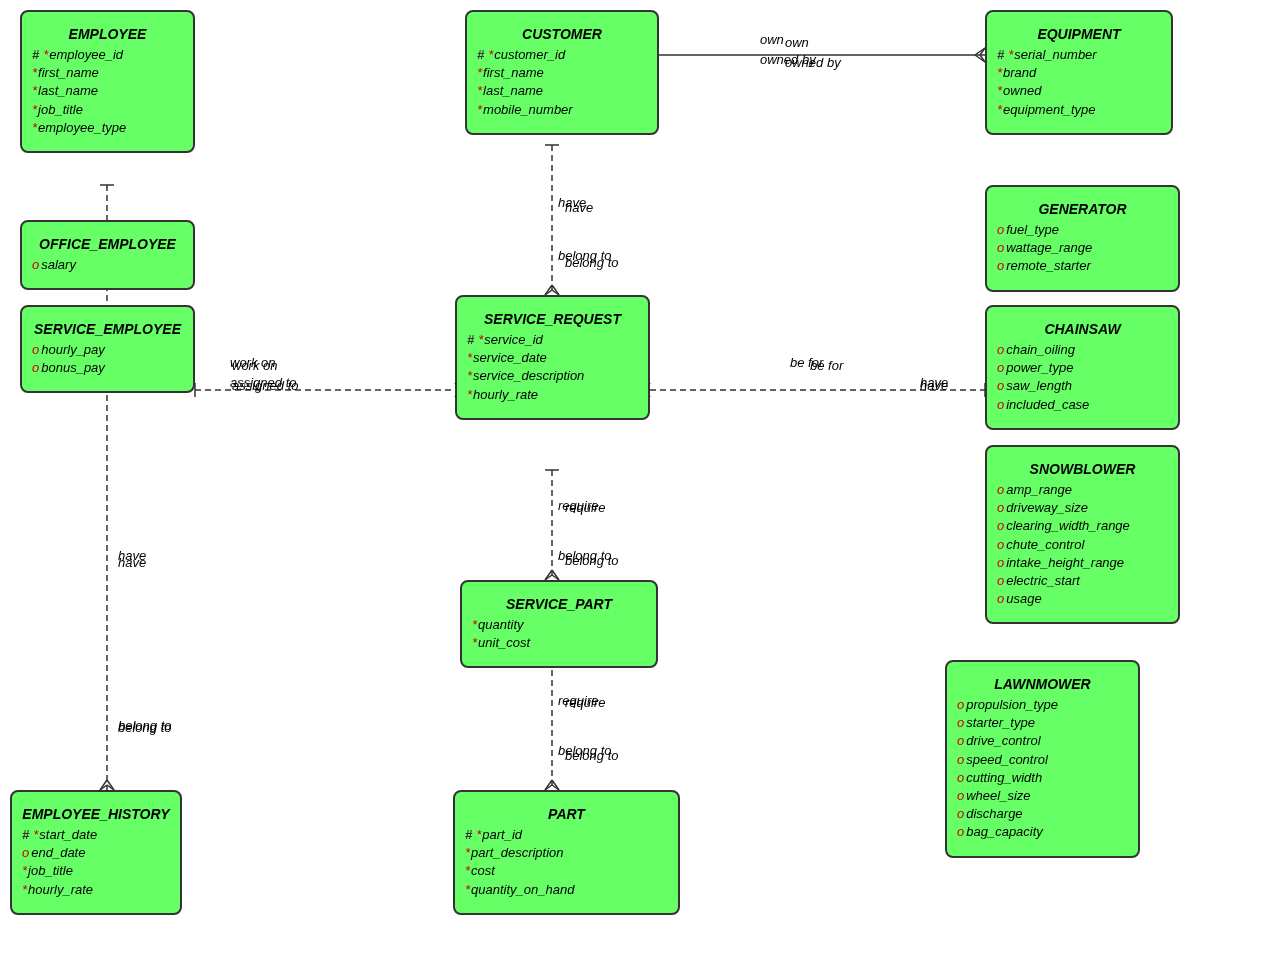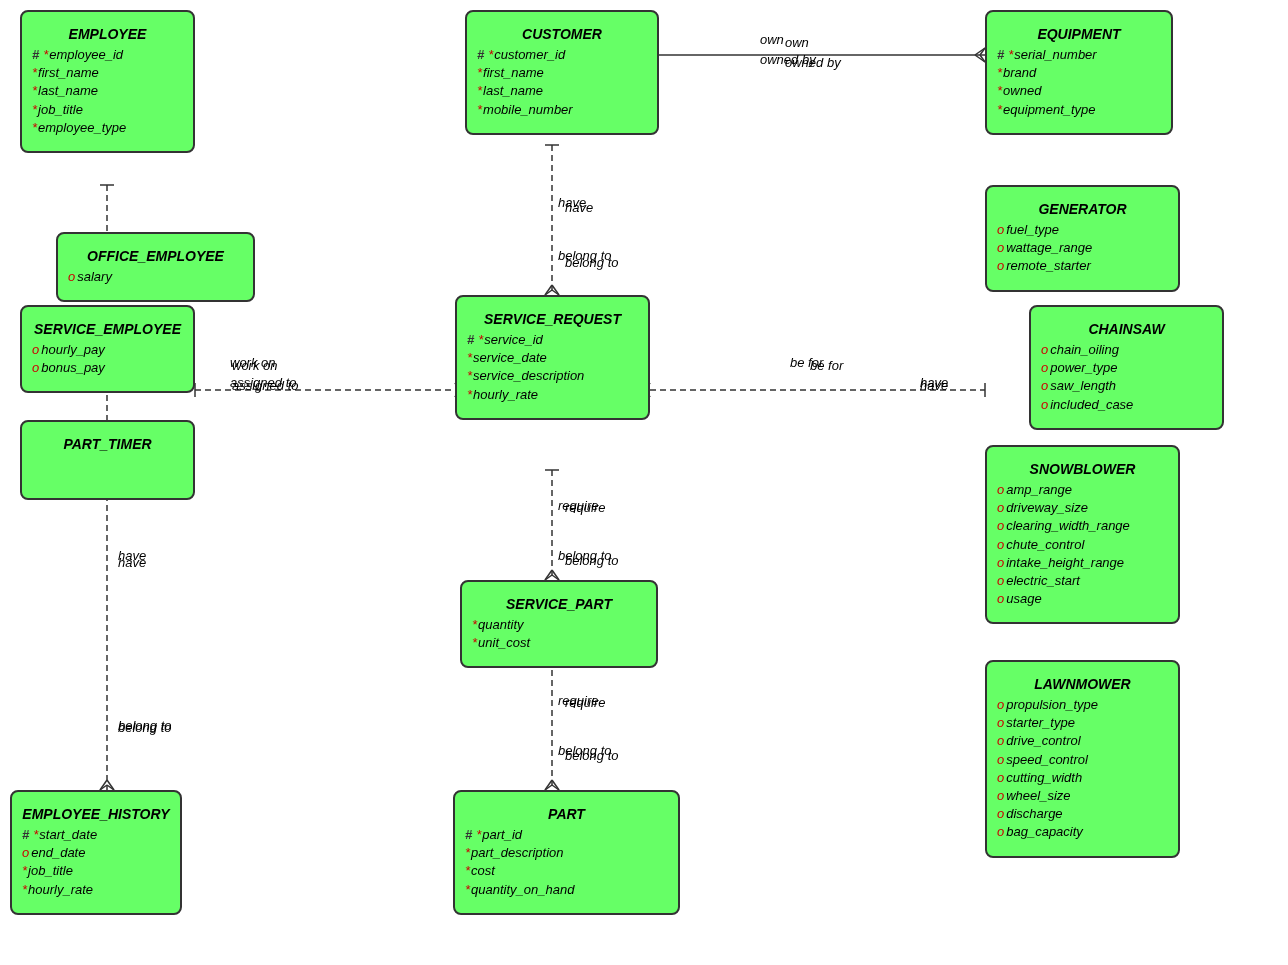--- a/index.html
+++ b/index.html
@@ -173,43 +173,40 @@
     <div class="field">
       <span class="field-star">*</span>
       <span>job_title</span>
     </div>
     <div class="field">
       <span class="field-star">*</span>
       <span>employee_type</span>
     </div>
   </div>
 
-  <div class="entity-box" style="left:20px; top:232px; width:199px;margin-left:36px;">
+  <div class="entity-box" style="left:20px; top:220px; width:175px;">
     <div class="entity-title">OFFICE_EMPLOYEE</div>
     <div class="field">
       <span class="field-o">o</span>
       <span>salary</span>
     </div>
   </div>
 
   <div class="entity-box" style="left:20px; top:305px; width:175px;">
     <div class="entity-title">SERVICE_EMPLOYEE</div>
     <div class="field">
       <span class="field-o">o</span>
       <span>hourly_pay</span>
     </div>
     <div class="field">
       <span class="field-o">o</span>
       <span>bonus_pay</span>
     </div>
   </div>
 
-  <div class="entity-box" style="left:20px; top:420px; width:175px; min-height:80px;">
-    <div class="entity-title">PART_TIMER</div>
-  </div>
 
   <div class="entity-box" style="left:10px; top:790px; width:172px;">
     <div class="entity-title">EMPLOYEE_HISTORY</div>
     <div class="field">
       <span class="field-hash">#</span>
       <span class="field-star">*</span>
       <span>start_date</span>
     </div>
     <div class="field">
       <span class="field-o">o</span>
@@ -330,21 +327,21 @@
     <div class="field">
       <span class="field-o">o</span>
       <span>wattage_range</span>
     </div>
     <div class="field">
       <span class="field-o">o</span>
       <span>remote_starter</span>
     </div>
   </div>
 
-  <div class="entity-box" style="left:985px; top:305px; width:195px;margin-left:44px;">
+  <div class="entity-box" style="left:985px; top:305px; width:195px;">
     <div class="entity-title">CHAINSAW</div>
     <div class="field">
       <span class="field-o">o</span>
       <span>chain_oiling</span>
     </div>
     <div class="field">
       <span class="field-o">o</span>
       <span>power_type</span>
     </div>
     <div class="field">
@@ -382,21 +379,21 @@
     <div class="field">
       <span class="field-o">o</span>
       <span>electric_start</span>
     </div>
     <div class="field">
       <span class="field-o">o</span>
       <span>usage</span>
     </div>
   </div>
 
-  <div class="entity-box" style="left:985px; top:660px; width:195px;">
+  <div class="entity-box" style="left:945px; top:660px; width:195px;">
     <div class="entity-title">LAWNMOWER</div>
     <div class="field">
       <span class="field-o">o</span>
       <span>propulsion_type</span>
     </div>
     <div class="field">
       <span class="field-o">o</span>
       <span>starter_type</span>
     </div>
     <div class="field">

